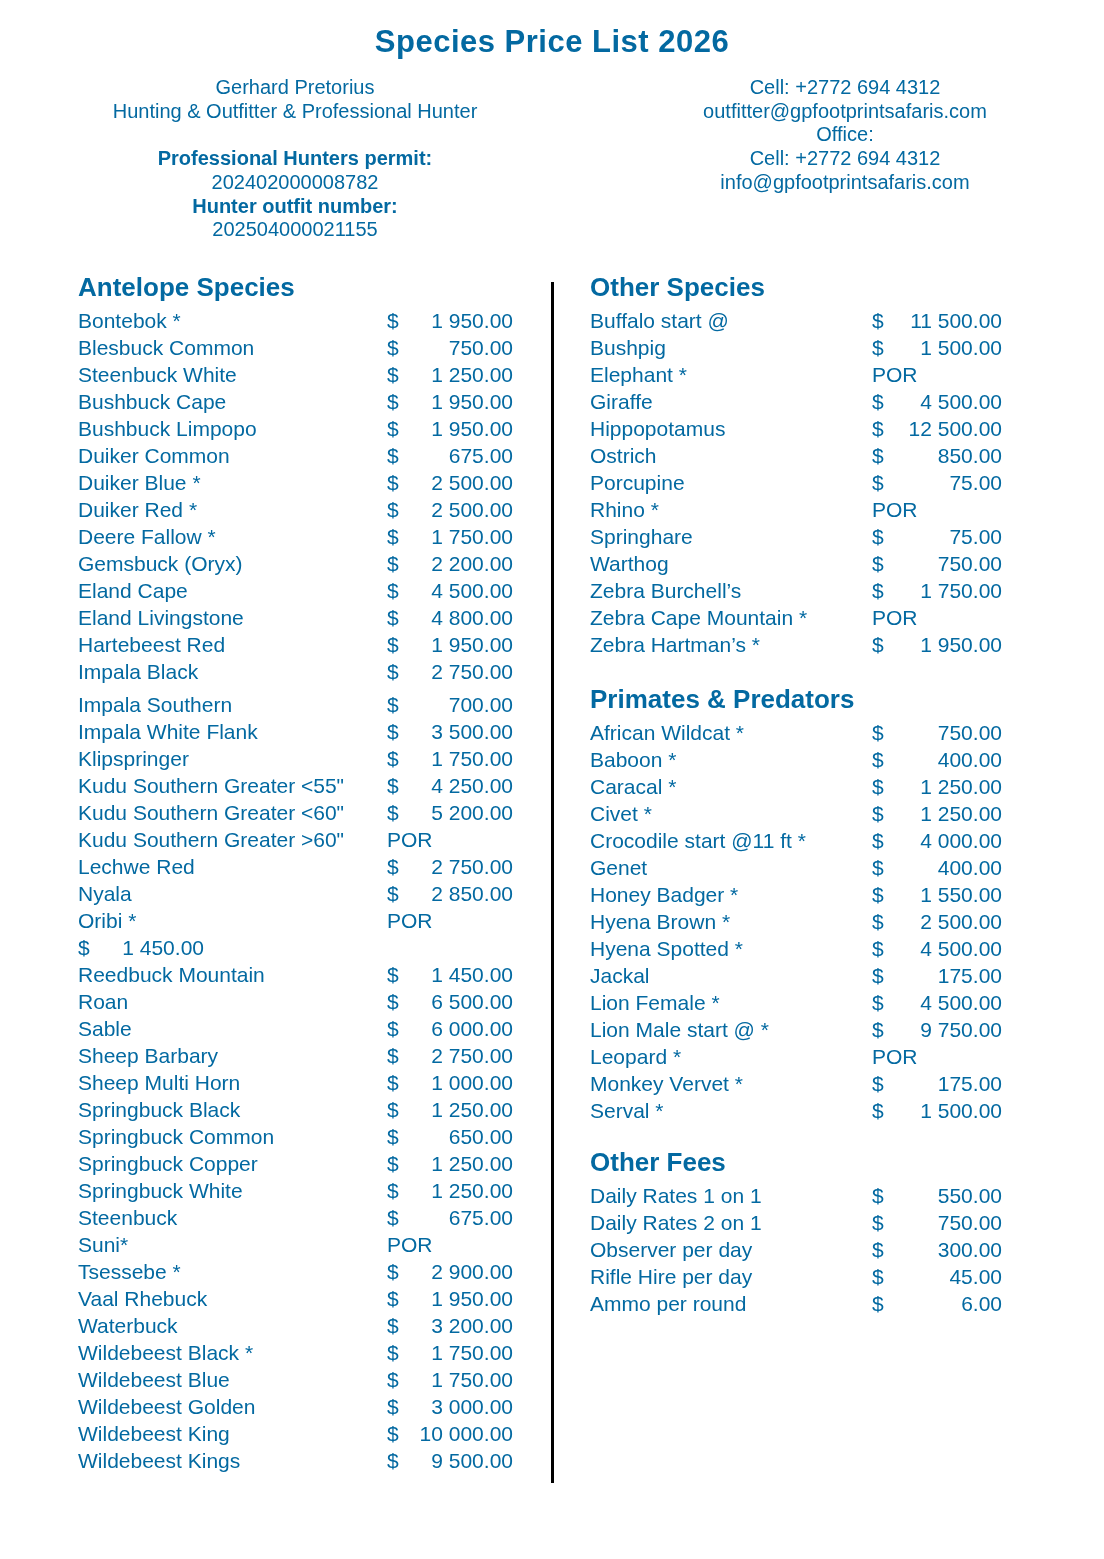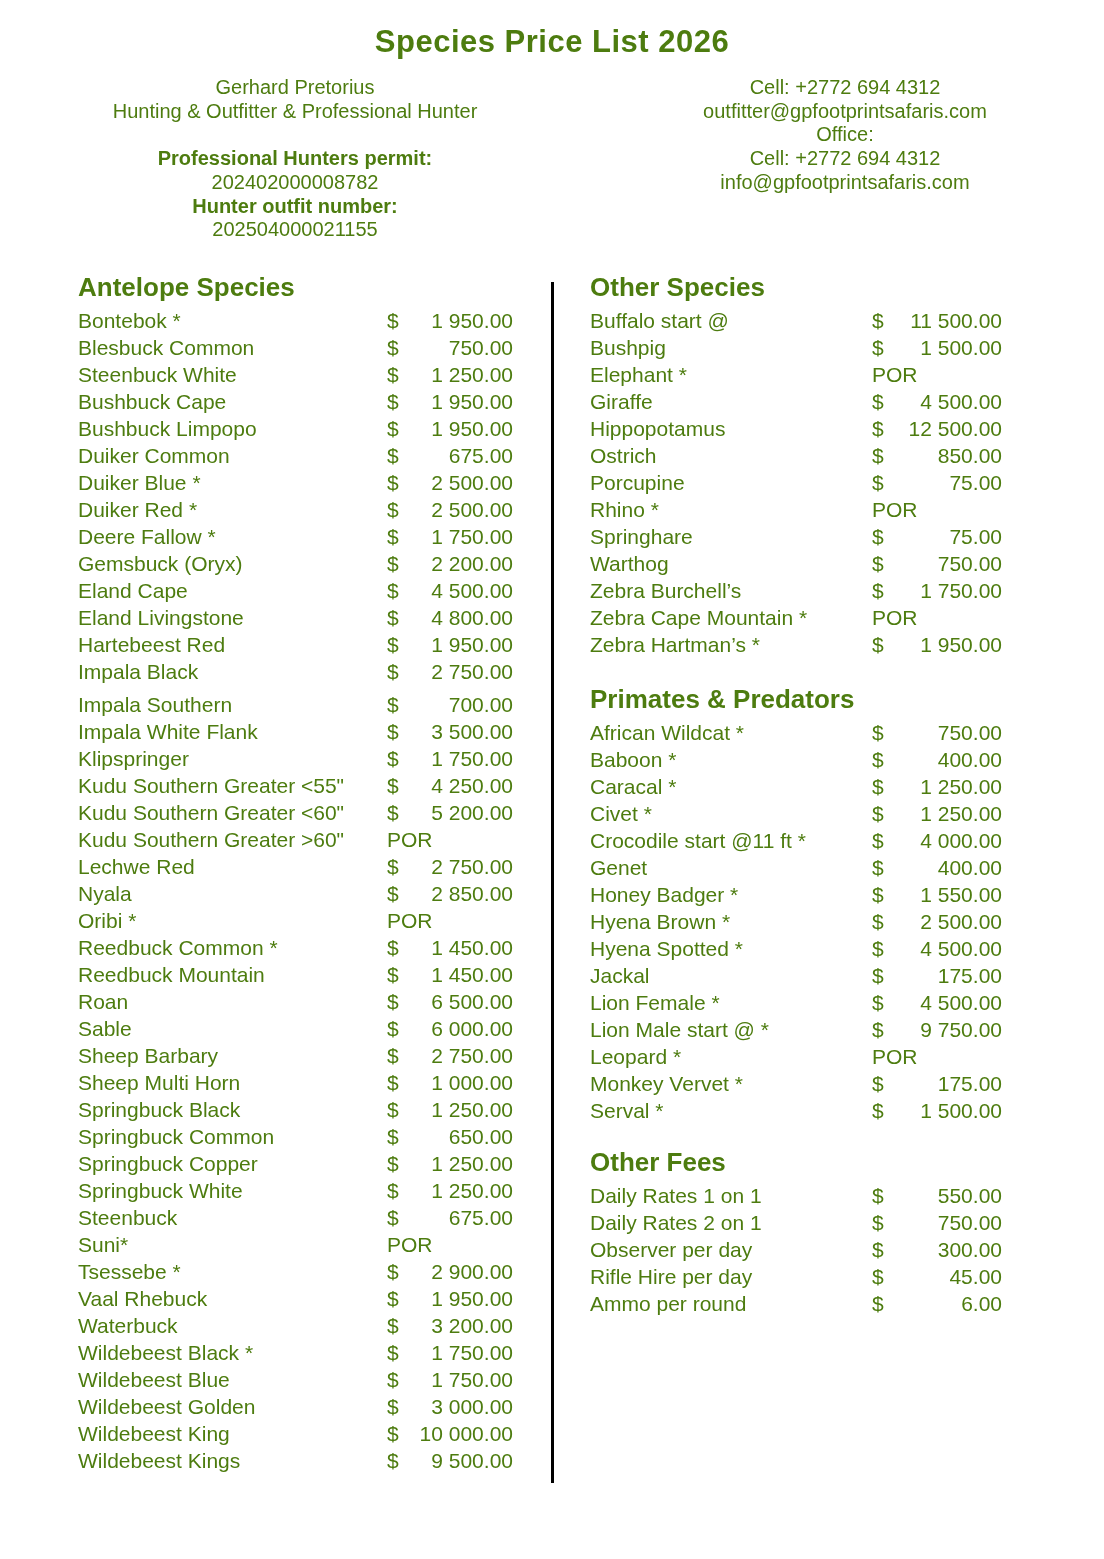--- a/index.html
+++ b/index.html
@@ -1,21 +1,21 @@
 <!DOCTYPE html>
 <html><head>
 <meta charset="utf-8">
 <style>
   html, body { margin: 0; padding: 0; background: #ffffff; }
   .page {
     position: relative;
     width: 1104px;
     height: 1559px;
     background: #ffffff;
-    color: #4d7c0f;
+    color: #0369a1;
     font-family: "Liberation Sans", "DejaVu Sans", sans-serif;
     overflow: hidden;
   }
   .title {
     position: absolute;
     top: 24px; left: 0;
     width: 100%;
     margin: 0;
     text-align: center;
     font-size: 31px;
@@ -237,21 +237,20 @@
     <span class="amt">2 850.00</span>
   </div>
 
   <div class="row">
     <span class="name">Oribi *</span>
     <span class="cur">POR</span>
     <span class="amt"></span>
   </div>
 
   <div class="row">
-    <span class="name">Reedbuck Common *</span>
     <span class="cur">$</span>
     <span class="amt">1 450.00</span>
   </div>
 
   <div class="row">
     <span class="name">Reedbuck Mountain</span>
     <span class="cur">$</span>
     <span class="amt">1 450.00</span>
   </div>
 

